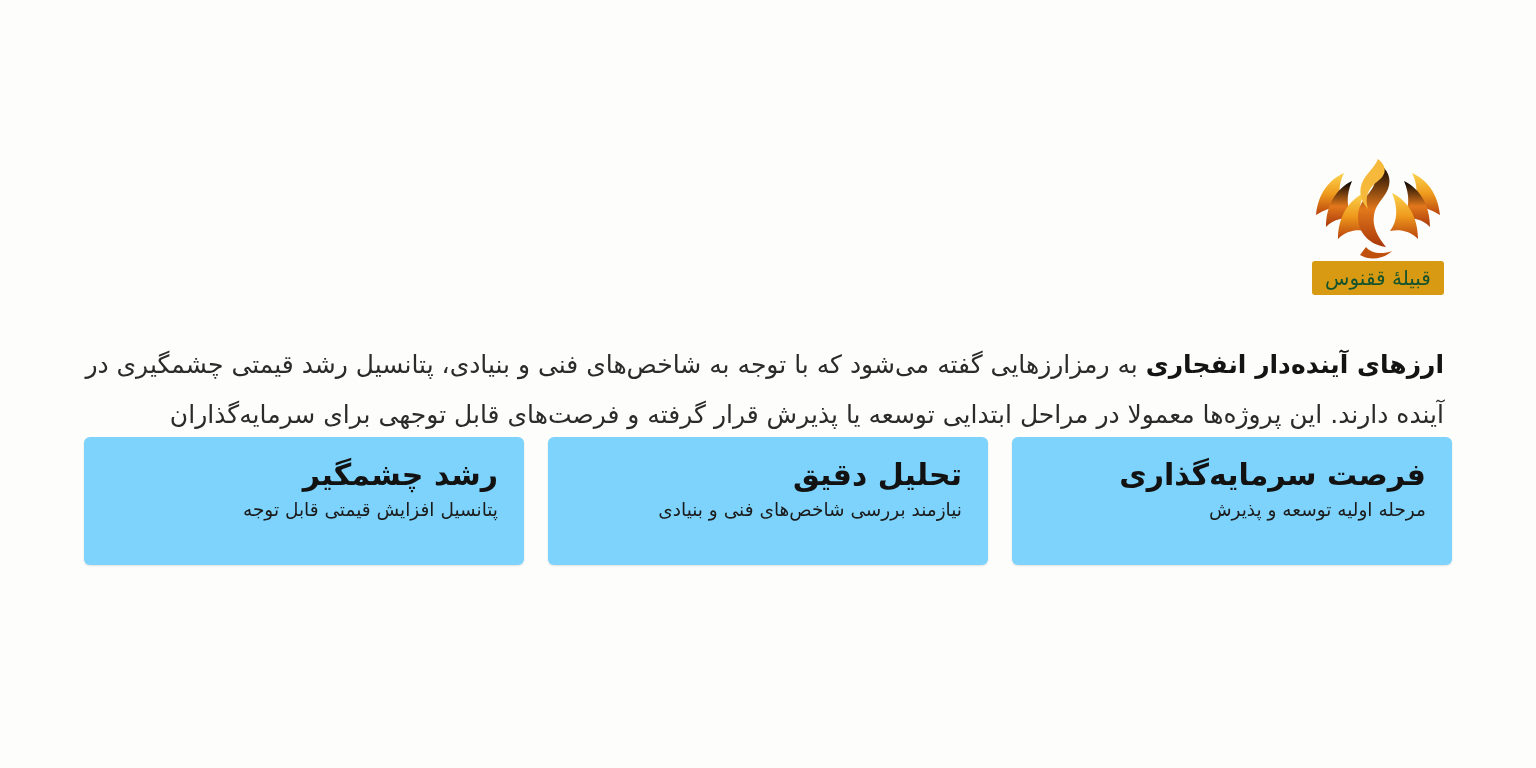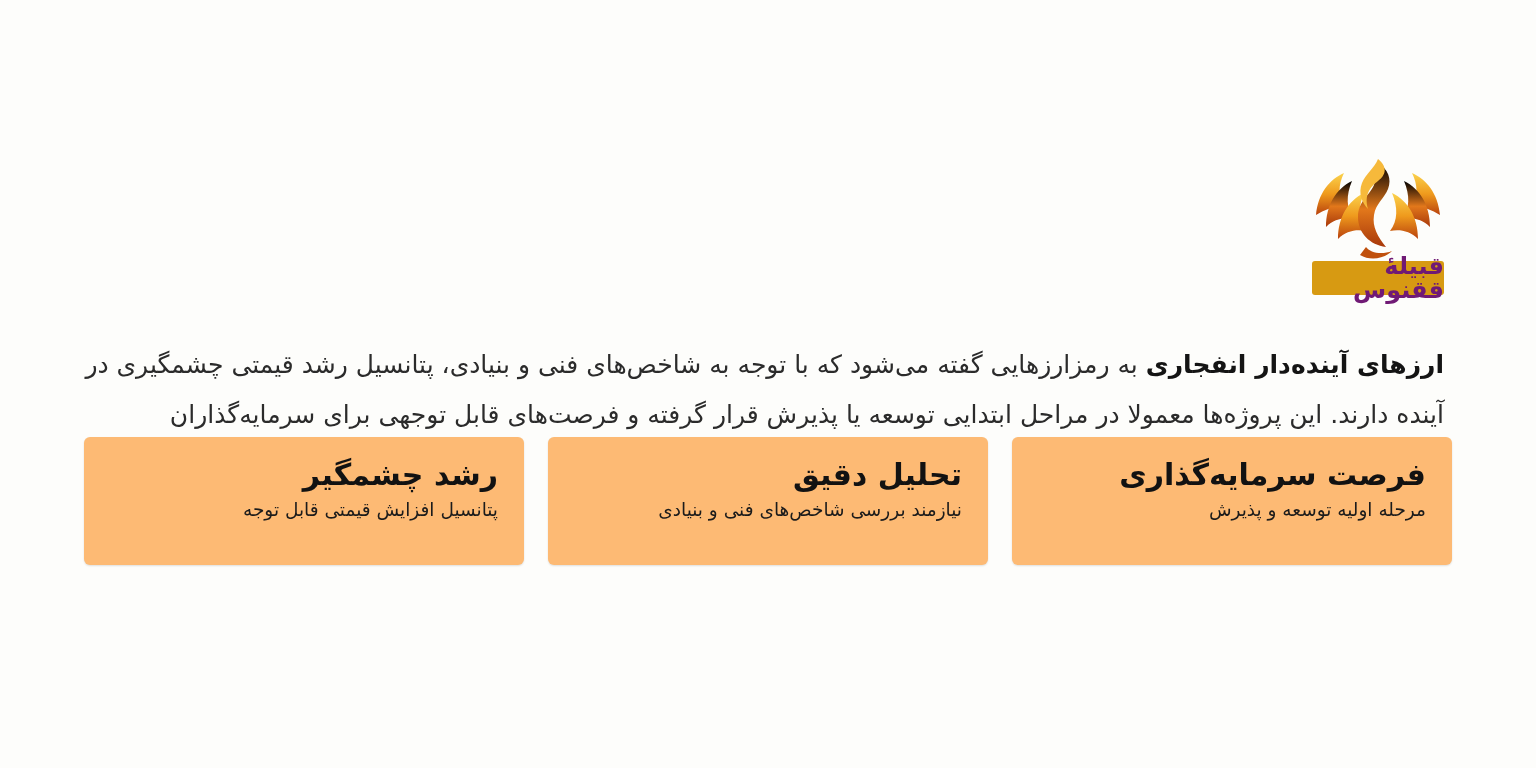--- a/index.html
+++ b/index.html
@@ -67,23 +67,23 @@
     bottom: 0;
     width: 132px;
     height: 34px;
     background: #d79a12;
     border-radius: 3px;
     display: flex;
     align-items: center;
     justify-content: center;
   }
   .logo-plate span {
-    font-size: 24px;
-    font-weight: 700;
-    color: #701a75;
+    font-size: 20px;
+    font-weight: 400;
+    color: #14532d;
     letter-spacing: 0px;
     line-height: 1;
   }
 
   
   .lede {
     position: absolute;
     top: 315px;
     right: 92px;
     left: 84px;
@@ -100,21 +100,21 @@
     top: 437px;
     right: 84px;
     left: 84px;
     display: flex;
     flex-direction: row;
     justify-content: space-between;
     gap: 24px;
   }
   .card {
     flex: 1 1 0;
-    background: #fdba74;
+    background: #7dd3fc;
     border-radius: 6px;
     height: 128px;
     box-sizing: border-box;
     padding: 18px 26px 0 26px;
     text-align: right;
     color: #161616;
     box-shadow: 0 1px 2px rgba(0,0,0,0.12);
   }
   .card-title {
     font-size: 30px;

